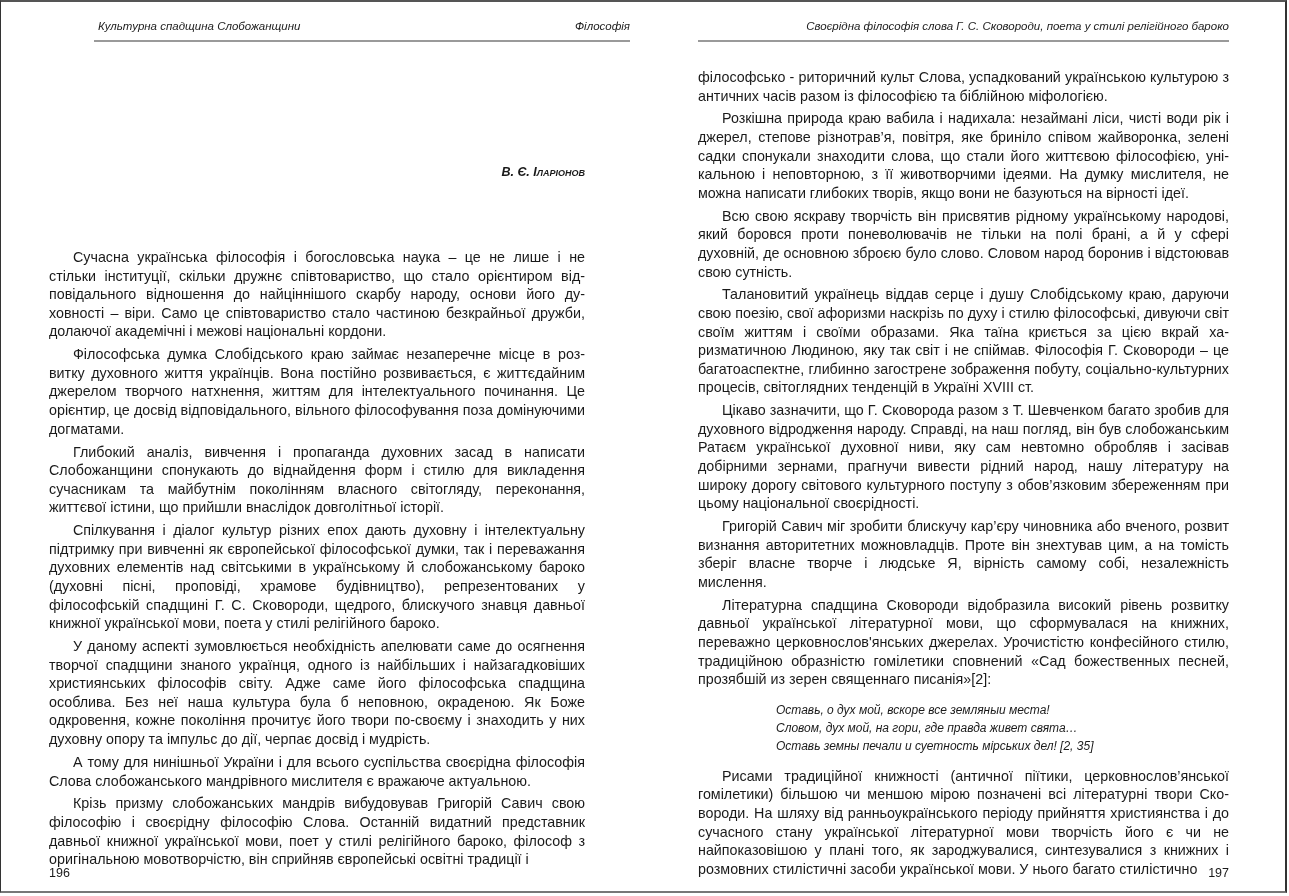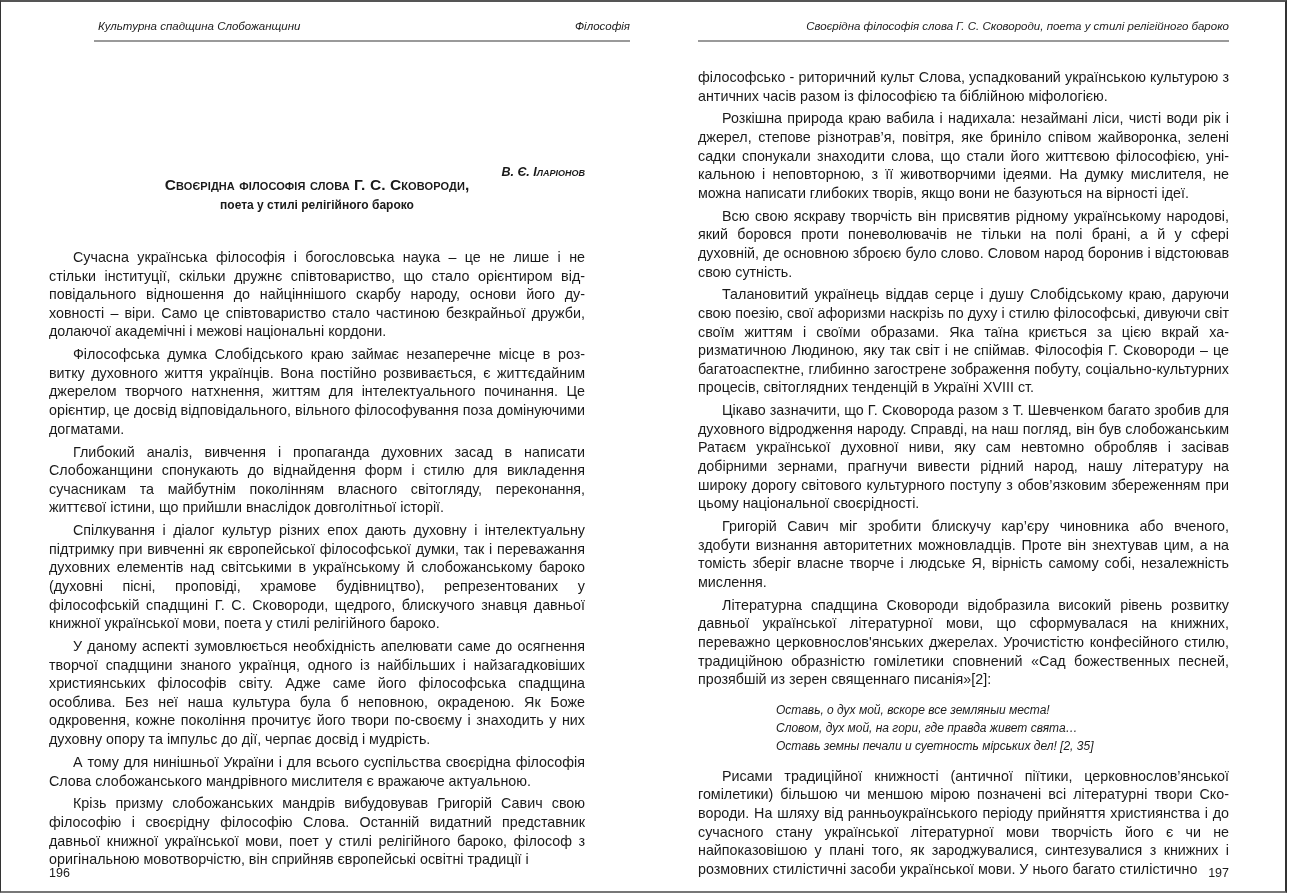--- a/index.html
+++ b/index.html
@@ -37,24 +37,20 @@
 
 <div class="page left">
   <div class="run-head">
     <span class="l">Культурна спадщина Слобожанщини</span>
     <span class="r">Філософія</span>
   </div>
   <div class="author">
     <span>В. Є.</span>
     <span class="sc">Іларіонов</span>
   </div>
-  <div class="title">
-    <div class="t1">Своєрідна філософія слова Г. С. Сковороди,</div>
-    <div class="t2">поета у стилі релігійного бароко</div>
-  </div>
   <div class="body">
     <p>Сучасна українська філософія і богословська наука – це не лише і не стільки інституції, скільки дружнє співтовариство, що стало орієнтиром від­повідального відношення до найціннішого скарбу народу, основи його ду­ховності – віри. Само це співтовариство стало частиною безкрайньої друж­би, долаючої академічні і межові національні кордони.</p>
     <p>Філософська думка Слобідського краю займає незаперечне місце в роз­витку духовного життя українців. Вона постійно розвивається, є життєдай­ним джерелом творчого натхнення, життям для інтелектуального починан­ня. Це орієнтир, це досвід відповідального, вільного філософування поза домінуючими догматами.</p>
     <p>Глибокий аналіз, вивчення і пропаганда духовних засад в написати Слобожанщини спонукають до віднайдення форм і стилю для викладен­ня сучасникам та майбутнім поколінням власного світогляду, переконання, життєвої істини, що прийшли внаслідок довголітньої історії.</p>
     <p>Спілкування і діалог культур різних епох дають духовну і інтелектуальну підтримку при вивченні як європейської філософської думки, так і перева­жання духовних елементів над світськими в українському й слобожансько­му бароко (духовні пісні, проповіді, храмове будівництво), репрезентованих у філософській спадщині Г. С. Сковороди, щедрого, блискучого знавця дав­ньої книжної української мови, поета у стилі релігійного бароко.</p>
     <p>У даному аспекті зумовлюється необхідність апелювати саме до осяг­нення творчої спадщини знаного українця, одного із найбільших і найза­гадковіших християнських філософів світу. Адже саме його філософська спадщина особлива. Без неї наша культура була б неповною, окраденою. Як Боже одкровення, кожне покоління прочитує його твори по-своєму і зна­ходить у них духовну опору та імпульс до дії, черпає досвід і мудрість.</p>
     <p>А тому для нинішньої України і для всього суспільства своєрідна філосо­фія Слова слобожанського мандрівного мислителя є вражаюче актуальною.</p>
     <p>Крізь призму слобожанських мандрів вибудовував Григорій Савич свою філософію і своєрідну філософію Слова. Останній видатний представник давньої книжної української мови, поет у стилі релігійного бароко, філософ з оригінальною мовотворчістю, він сприйняв європейські освітні традиції і</p>
   </div>
   <div class="folio">196</div>
@@ -63,21 +59,21 @@
 <div class="page right">
   <div class="run-head">
     <span class="r">Своєрідна філософія слова Г. С. Сковороди, поета у стилі релігійного бароко</span>
   </div>
   <div class="body">
     <p class="cont">філософсько - риторичний культ Слова, успадкований українською культу­рою з античних часів разом із філософією та біблійною міфологією.</p>
     <p>Розкішна природа краю вабила і надихала: незаймані ліси, чисті води рік і джерел, степове різнотрав’я, повітря, яке бриніло співом жайворонка, зелені садки спонукали знаходити слова, що стали його життєвою філософією, уні­кальною і неповторною, з її животворчими ідеями. На думку мислителя, не можна написати глибоких творів, якщо вони не базуються на вірності ідеї.</p>
     <p>Всю свою яскраву творчість він присвятив рідному українському наро­дові, який боровся проти поневолювачів не тільки на полі брані, а й у сфері духовній, де основною зброєю було слово. Словом народ боронив і відсто­ював свою сутність.</p>
     <p>Талановитий українець віддав серце і душу Слобідському краю, даруючи свою поезію, свої афоризми наскрізь по духу і стилю філософські, дивуючи світ своїм життям і своїми образами. Яка таїна криється за цією вкрай ха­ризматичною Людиною, яку так світ і не спіймав. Філософія Г. Сковороди – це багатоаспектне, глибинно загострене зображення побуту, соціально-культурних процесів, світоглядних тенденцій в Україні XVIII ст.</p>
     <p>Цікаво зазначити, що Г. Сковорода разом з Т. Шевченком багато зробив для духовного відродження народу. Справді, на наш погляд, він був слобо­жанським Ратаєм української духовної ниви, яку сам невтомно обробляв і засівав добірними зернами, прагнучи вивести рідний народ, нашу літерату­ру на широку дорогу світового культурного поступу з обов’язковим збере­женням при цьому національної своєрідності.</p>
-    <p>Григорій Савич міг зробити блискучу кар’єру чиновника або вченого, здобути визнання авторитетних можновладців. Проте він знехтував цим, а на томість зберіг власне творче і людське Я, вірність самому собі, незалеж­ність мислення.</p>
+    <p>Григорій Савич міг зробити блискучу кар’єру чиновника або вченого, розвит визнання авторитетних можновладців. Проте він знехтував цим, а на томість зберіг власне творче і людське Я, вірність самому собі, незалеж­ність мислення.</p>
     <p>Літературна спадщина Сковороди відобразила високий рівень розвит­ку давньої української літературної мови, що сформувалася на книжних, переважно церковнослов'янських джерелах. Урочистістю конфесійного стилю, традиційною образністю гомілетики сповнений «Сад божественных песней, прозябшій из зерен священнаго писанія»[2]:</p>
     <div class="verse">
       <div>Оставь, о дух мой, вскоре все земляныи места!</div>
       <div>Словом, дух мой, на гори, где правда живет свята…</div>
       <div>Оставь земны печали и суетность мірських дел! [2, 35]</div>
     </div>
     <p>Рисами традиційної книжності (античної піїтики, церковнослов’янської гомілетики) більшою чи меншою мірою позначені всі літературні твори Ско­вороди. На шляху від ранньоукраїнського періоду прийняття християнства і до сучасного стану української літературної мови творчість його є чи не найпоказовішою у плані того, як зароджувалися, синтезувалися з книжних і розмовних стилістичні засоби української мови. У нього багато стилістично</p>
   </div>
   <div class="folio">197</div>
 </div>

